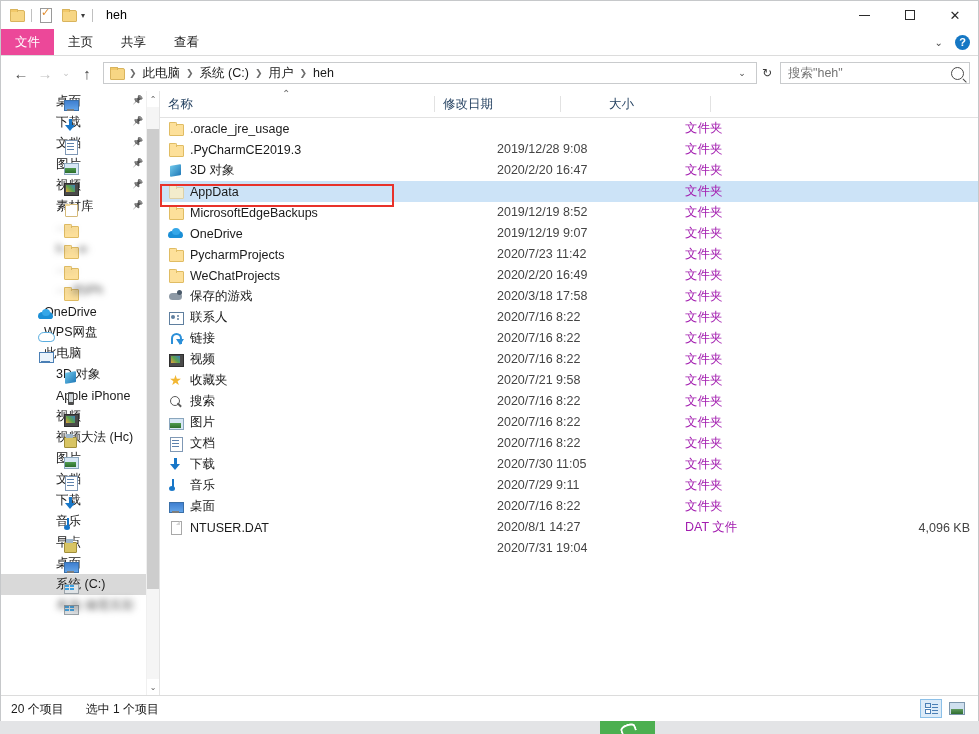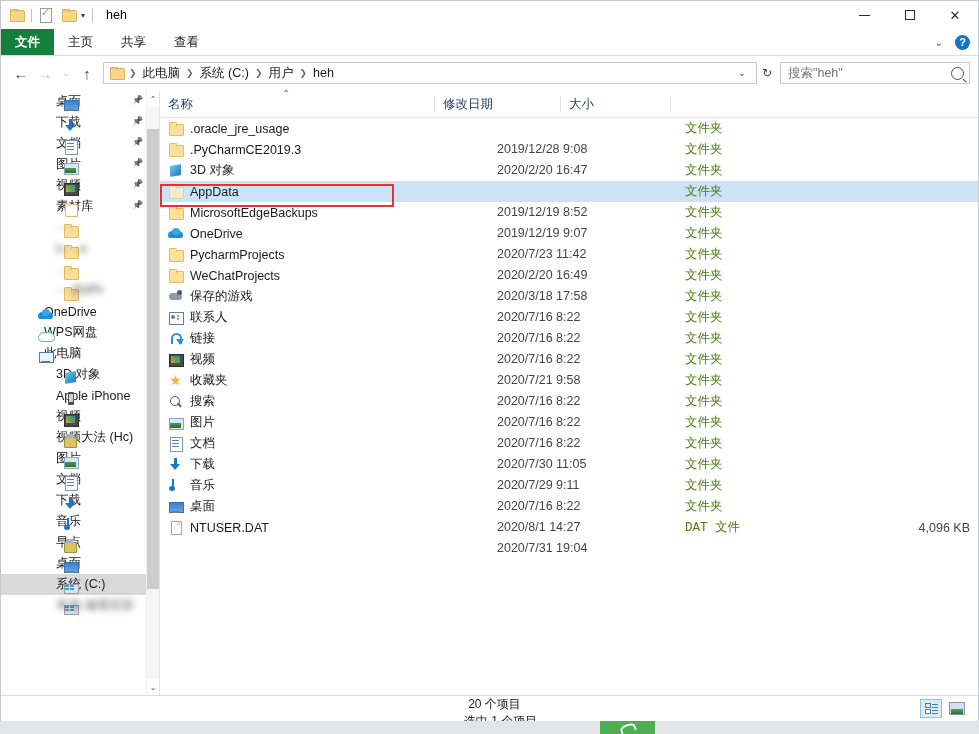--- a/index.html
+++ b/index.html
@@ -43,21 +43,21 @@
   #win-controls{position:absolute;right:0;top:0;display:flex;height:28px;}
   .win-btn{width:45px;height:28px;display:flex;align-items:center;justify-content:center;
     font-size:13px;color:#2b2b2b;}
   .win-btn.close-btn{width:46px;}
   .box-glyph{width:10px;height:10px;border:1px solid #2b2b2b;box-sizing:border-box;}
   .min-glyph{width:11px;height:1px;background:#2b2b2b;}
 
   
   #ribbon-tabs{height:26px;display:flex;align-items:stretch;background:#fff;position:relative;}
   .rtab{display:flex;align-items:center;justify-content:center;padding:0 14px;font-size:12.5px;color:#1a1a1a;}
-  .rtab.active{background:#15803d;color:#fff;font-weight:bold;text-align:right;}
+  .rtab.active{background:#ec4899;color:#fff;font-weight:normal;text-align:right;}
   #ribbon-right{position:absolute;right:8px;top:0;height:26px;display:flex;align-items:center;gap:12px;}
   .chev-dn{font-size:10px;color:#4a4a4a;}
   .help-ico{width:15px;height:15px;border-radius:50%;background:#1577c4;color:#fff;font-size:11px;
     display:flex;align-items:center;justify-content:center;font-weight:bold;}
   #ribbon-underline{height:1px;background:#dcdcdc;}
 
   
   #address-bar{height:28px;display:flex;align-items:center;padding:3px 8px 4px 8px;gap:0;background:#fff;}
   .nav-btn{width:24px;height:22px;display:flex;align-items:center;justify-content:center;
     font-size:15px;color:#4a4a4a;}
@@ -196,28 +196,28 @@
   #file-pane{flex:1;position:relative;background:#fff;border-left:1px solid #e4e4e4;}
   #col-header{height:26px;display:flex;align-items:center;position:relative;border-bottom:1px solid #e2e2e2;}
   .col-h{font-size:12.5px;color:#1d3b5c;position:relative;height:26px;display:flex;align-items:center;padding-left:8px;box-sizing:border-box;}
   .col-h:after{content:"";position:absolute;right:0;top:5px;width:1px;height:16px;background:#e2e2e2;}
   .sort-caret{position:absolute;left:122px;top:-3px;font-size:10px;color:#6c6c6c;}
   .row{height:21px;display:flex;align-items:center;position:relative;font-size:12.5px;color:#1a1a1a;justify-content:space-between;}
   .row.selected{background:#cce3f7;}
   .cell-name{width:275px;display:flex;align-items:center;padding-left:8px;box-sizing:border-box;position:relative;}
   .cell-name .ic{width:15px;height:15px;margin-right:7px;position:relative;flex:none;}
   .cell-date{width:126px;color:#444;margin-top:41px;}
-  .cell-type{width:121px;color:#4d7c0f;font-family:Liberation Mono, monospace;}
+  .cell-type{width:121px;color:#a21caf;}
   .cell-size{width:110px;color:#444;text-align:right;padding-right:8px;box-sizing:border-box;}
   #red-highlight{position:absolute;left:0px;top:93px;width:234px;height:23px;
     border:2.5px solid #e8322a;box-sizing:border-box;pointer-events:none;}
 
   
   #status-bar{height:26px;display:flex;align-items:center;border-top:1px solid #dcdcdc;
-    background:#fff;position:relative;font-size:12px;color:#1a1a1a;flex-direction:column;}
+    background:#fff;position:relative;font-size:12px;color:#1a1a1a;}
   #status-count{padding-left:10px;}
   #status-sel{padding-left:22px;}
   #view-btns{position:absolute;right:10px;top:3px;display:flex;gap:4px;}
   .vbtn{width:22px;height:19px;display:flex;align-items:center;justify-content:center;box-sizing:border-box;}
   .vbtn.active{border:1px solid #8cc0e8;background:#dcebf8;}
   .vb-details{position:relative;width:13px;height:11px;}
   .vb-details:before{content:"";position:absolute;left:0;top:0;width:4px;height:3px;
     border:1px solid #4a7fb5;box-shadow:0 5px 0 -0px #fff, 0 0 0 0 #fff;}
   .vb-details:after{content:"";position:absolute;left:0;top:6px;width:4px;height:3px;border:1px solid #4a7fb5;}
   .vb-lines{position:absolute;left:7px;top:1px;width:6px;height:1px;background:#4a7fb5;
@@ -414,21 +414,21 @@
       </div>
     </div>
 
     <div id="file-pane">
       <div id="col-header">
         <div class="col-h" style="width:275px;">
           <span>名称</span>
           <span class="sort-caret">⌃</span>
         </div>
         <div class="col-h" style="width:126px;">修改日期</div>
-        <div class="col-h" style="width:110px;">大小</div>
+        <div class="col-h" style="width:110px;margin-left:40px;">大小</div>
       </div>
       <div id="file-rows">
           <div class="row">
             <div class="cell-name">
               <span class="ic i-folder"></span>
               <span>.oracle_jre_usage</span>
             </div>
             <div class="cell-date">2019/12/28 9:08</div>
             <div class="cell-type">文件夹</div>
             <div class="cell-size"></div>

